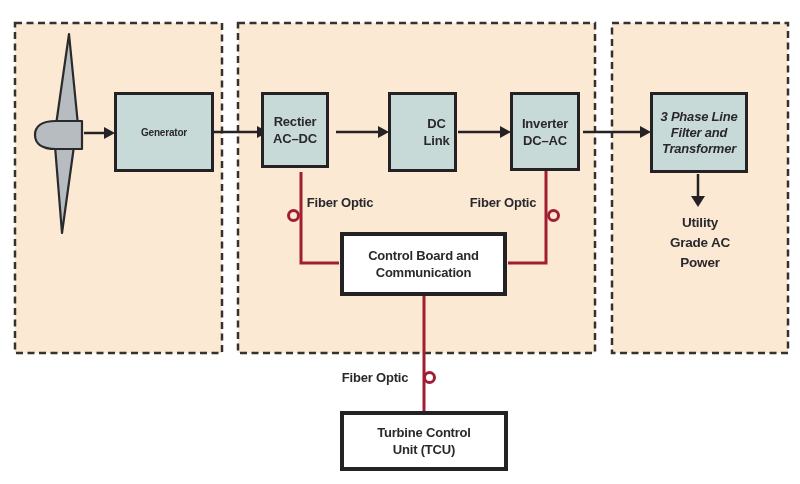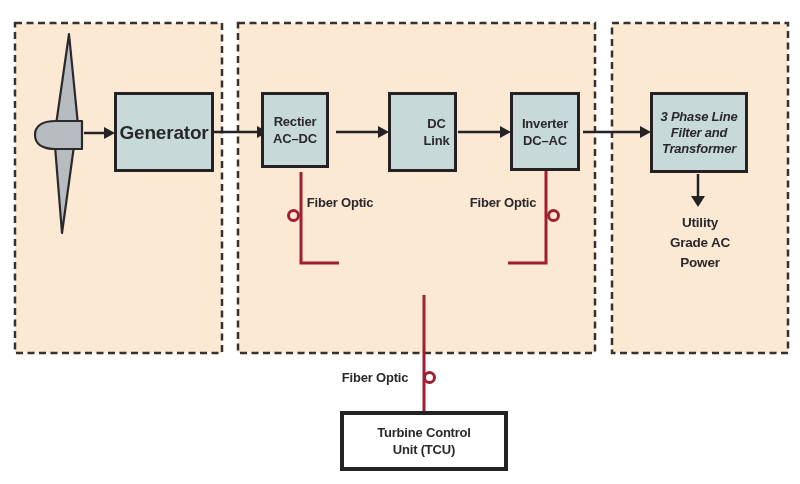--- a/index.html
+++ b/index.html
@@ -63,35 +63,37 @@
     <g stroke="var(--fiber-red,#a11e31)" stroke-width="3" fill="none">
       <path d="M301,172 V263 H339"></path>
       <path d="M546,170 V263 H508"></path>
       <path d="M424,295 V411"></path>
       <circle cx="293.5" cy="215.5" r="5"></circle>
       <circle cx="553.5" cy="215.5" r="5"></circle>
       <circle cx="429.5" cy="377.5" r="5"></circle>
     </g>
   </svg>
 
-  <div class="node teal" style="left:114px;top:92px;width:100px;height:80px;font-size:19px;">Generator</div>
+  <div class="node teal" style="left:114px;top:92px;width:100px;height:80px;font-size:10px;">Generator</div>
 
   <div class="node teal" style="left:261px;top:92px;width:68px;height:76px;">Rectier
 AC–DC</div>
 
   <div class="node teal" style="left:388px;top:92px;width:69px;height:80px;padding-left:28px;">DC
 Link</div>
 
   <div class="node teal" style="left:510px;top:92px;width:70px;height:79px;">Inverter
 DC–AC</div>
 
   <div class="node teal" style="left:650px;top:92px;width:98px;height:81px;line-height:16px;font-style:italic;">3 Phase Line
 Filter and
 Transformer</div>
 
+  <div class="node white" style="left:340px;top:232px;width:167px;height:64px;">Control Board and
+Communication</div>
 
   <div class="node white" style="left:340px;top:411px;width:168px;height:60px;">Turbine Control
 Unit (TCU)</div>
 
 
   <div class="lbl" style="left:306px;top:194px;width:68px;">Fiber Optic</div>
 
   <div class="lbl" style="left:469px;top:194px;width:68px;">Fiber Optic</div>
 
   <div class="lbl" style="left:341px;top:369px;width:68px;">Fiber Optic</div>

